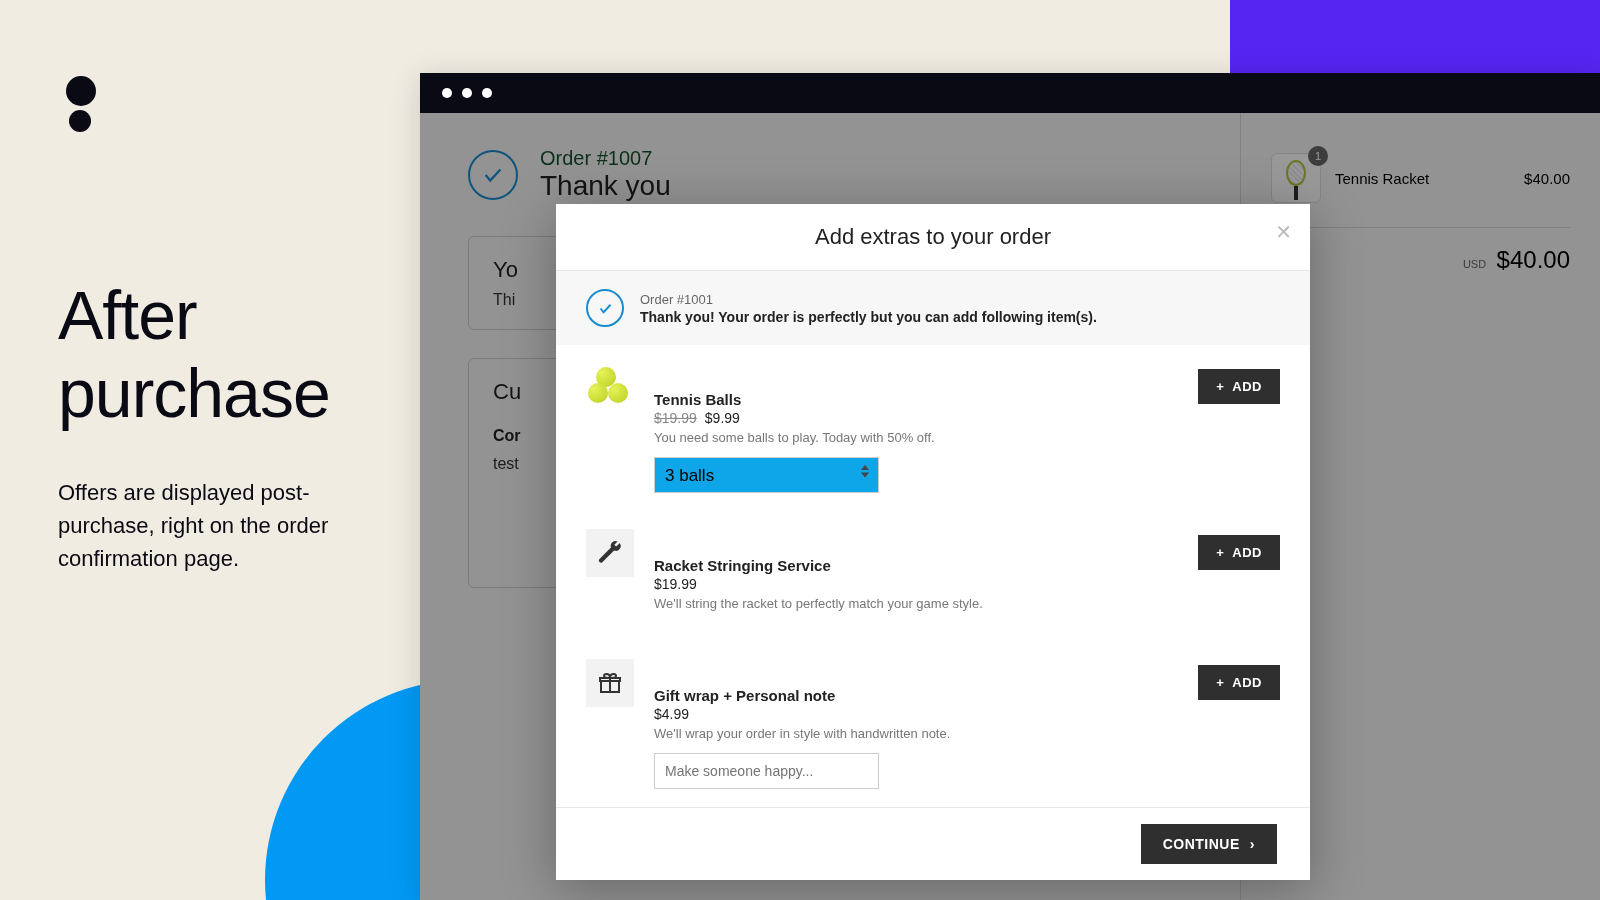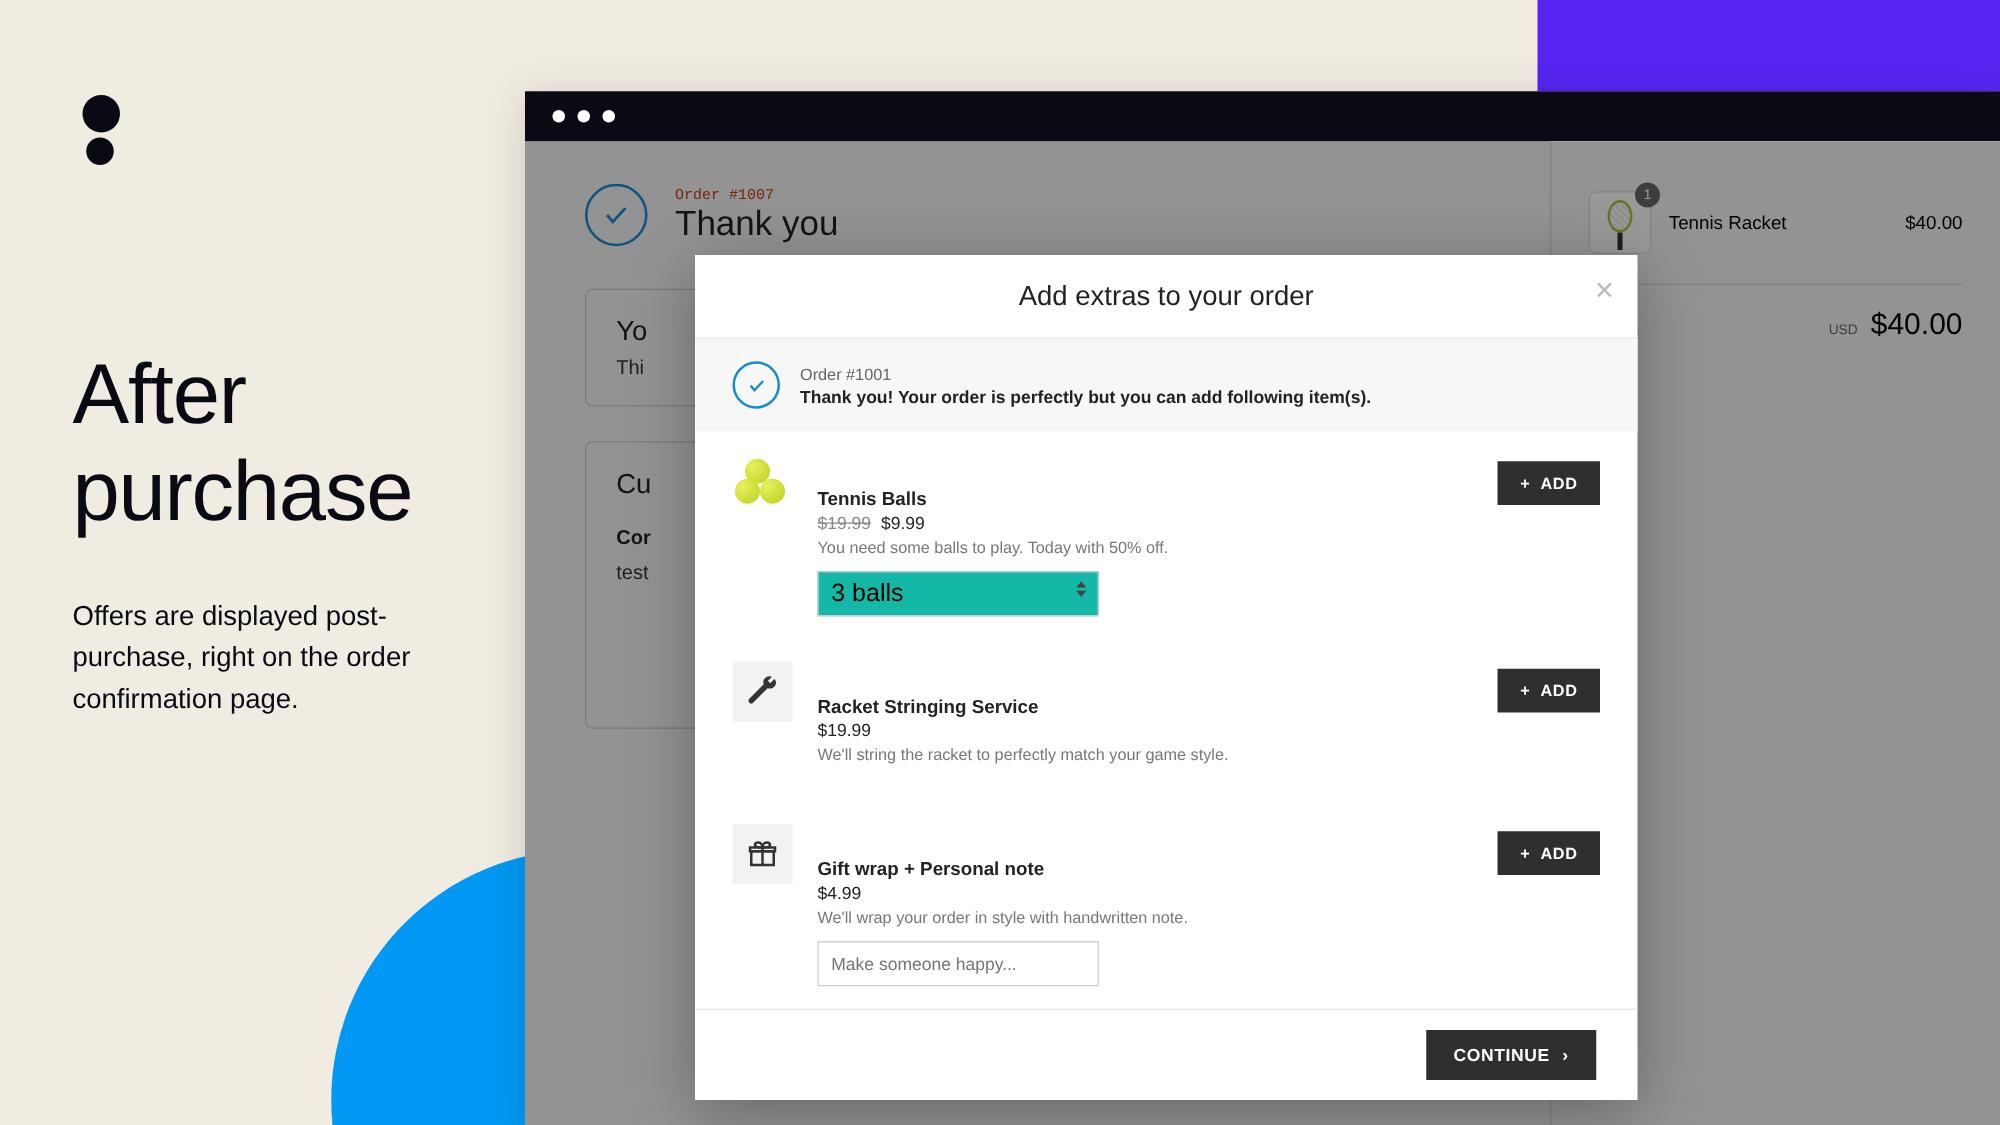--- a/index.html
+++ b/index.html
@@ -91,21 +91,21 @@
 .check-circle {
   width: 50px; height: 50px;
   border: 2px solid #188ccf;
   border-radius: 50%;
   display: flex;
   align-items: center;
   justify-content: center;
 }
 .check-circle svg { width: 22px; height: 22px; }
 .order-head-text .ordnum {
-  font-size: 12px; color: #c2410c; font-family: Liberation Mono, monospace;
+  font-size: 20px; color: #14532d;
 }
 .order-head-text .ty {
   font-size: 28px; color: #222;
 }
 .panel {
   border: 1px solid #ccc;
   border-radius: 6px;
   padding: 20px 24px;
   margin-bottom: 28px;
   background: transparent;
@@ -207,23 +207,23 @@
 .mitem .mprice { font-size: 14px; color:#222; margin-bottom: 4px; }
 .mitem .mprice .strike { text-decoration: line-through; color:#888; margin-right:8px; }
 .mitem .mdesc { font-size: 13px; color:#777; margin-bottom: 12px; }
 .select-wrap {
   position: relative; width: 225px;
 }
 .select-wrap select {
   width: 100%; height: 36px;
   padding: 0 10px;
   border: 1px solid #ccc;
-  font-size: 20px;
+  font-size: 17px;
   appearance: none;
-  background: #14b8a6;
+  background: #0ea5e9;
 }
 .select-wrap::after {
   content: "";
   position: absolute; right: 10px; top: 50%;
   transform: translateY(-50%);
   width: 0; height: 0;
   border-left: 4px solid transparent;
   border-right: 4px solid transparent;
   border-top: 5px solid #444;
   pointer-events:none;

